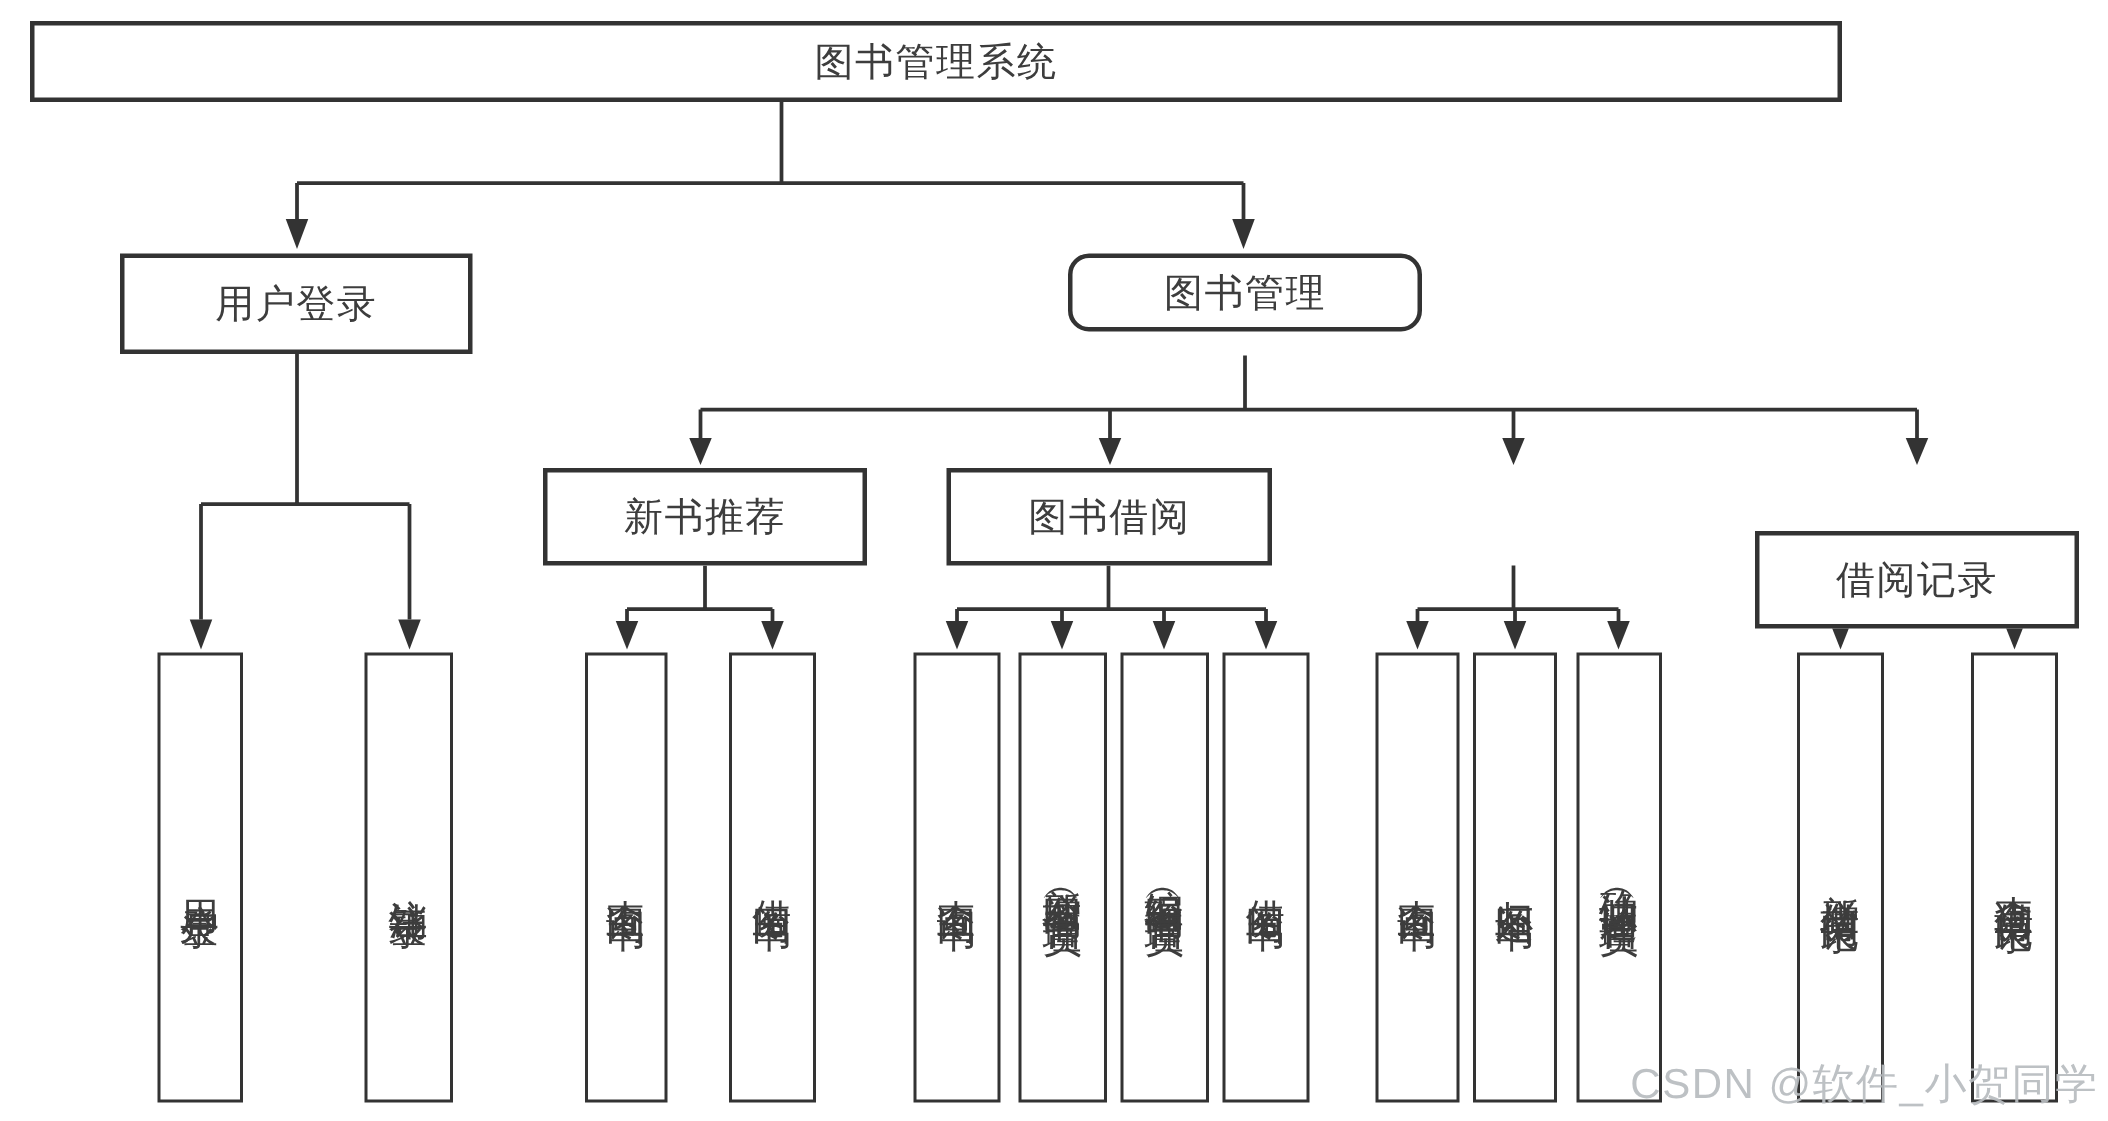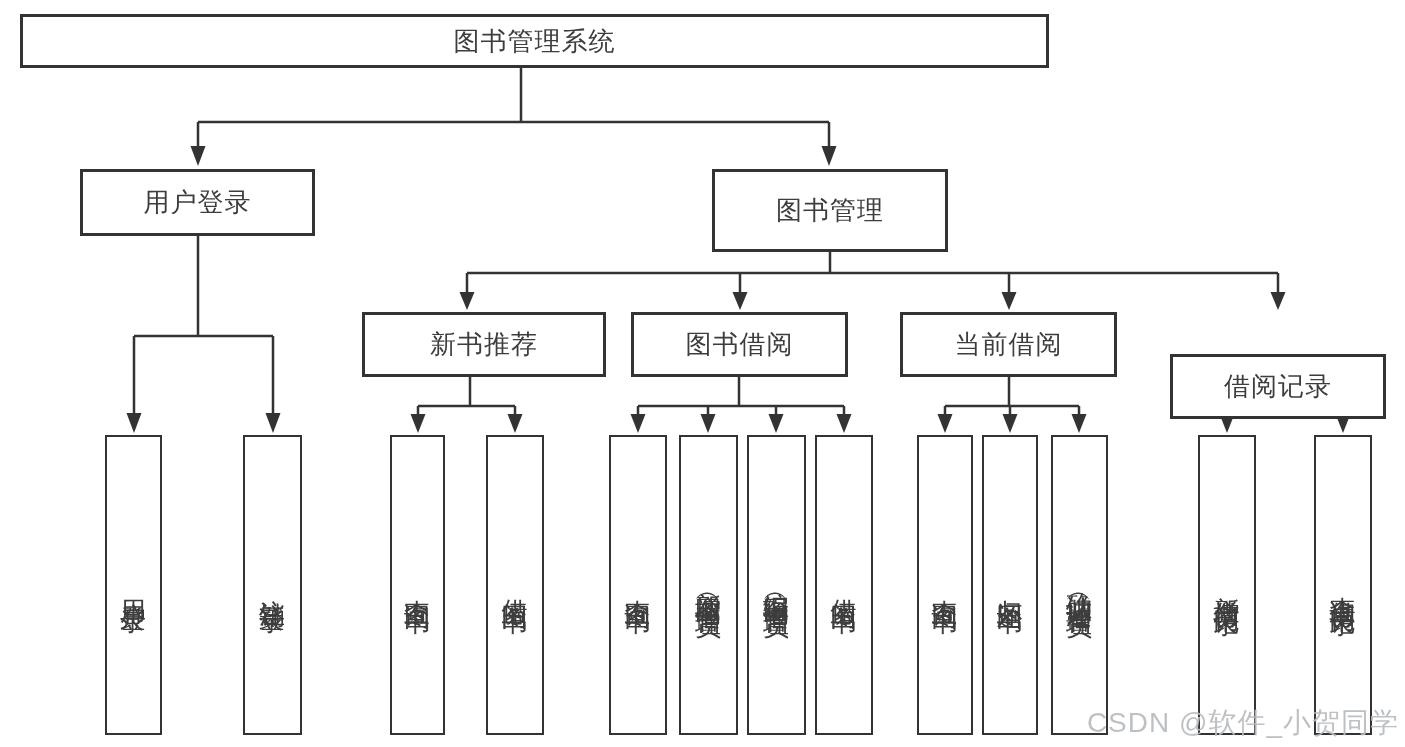--- a/index.html
+++ b/index.html
@@ -88,39 +88,36 @@
 
       <polygon points="937.5,414 952.5,414 945,433"></polygon>
       <polygon points="1002.5,414 1017.5,414 1010,433"></polygon>
       <polygon points="1071.5,414 1086.5,414 1079,433"></polygon>
 
       <polygon points="1219.5,414 1234.5,414 1227,433"></polygon>
       <polygon points="1335.5,414 1350.5,414 1343,433"></polygon>
     </g>
   </svg>
 
-  <div class="box" style="left:20px;top:14px;width:1029px;height:54px;">
+  <div class="box" style="left:20px;top:14px;width:1208px;height:54px;">
     <span class="h-label">图书管理系统</span>
   </div>
 
   <div class="box" style="left:80px;top:169px;width:235px;height:67px;">
     <span class="h-label">用户登录</span>
   </div>
-  <div class="box" style="left:712px;top:169px;width:236px;height:83px;">
+  <div class="box" style="left:712px;top:169px;width:236px;height:52px;border-radius:14px;">
     <span class="h-label">图书管理</span>
   </div>
 
-  <div class="box" style="left:362px;top:312px;width:244px;height:65px;">
+  <div class="box" style="left:362px;top:312px;width:216px;height:65px;">
     <span class="h-label">新书推荐</span>
   </div>
   <div class="box" style="left:631px;top:312px;width:217px;height:65px;text-align:center;">
     <span class="h-label">图书借阅</span>
-  </div>
-  <div class="box" style="left:900px;top:312px;width:217px;height:65px;">
-    <span class="h-label">当前借阅</span>
   </div>
   <div class="box" style="left:1170px;top:312px;width:216px;height:65px;margin-top:42px;">
     <span class="h-label">借阅记录</span>
   </div>
 
   <div class="box leaf" style="left:105px;top:435px;width:57px;height:300px;">
     <span class="v-label">用户登录</span>
   </div>
   <div class="box leaf" style="left:243px;top:435px;width:59px;height:300px;">
     <span class="v-label">注销登录</span>

